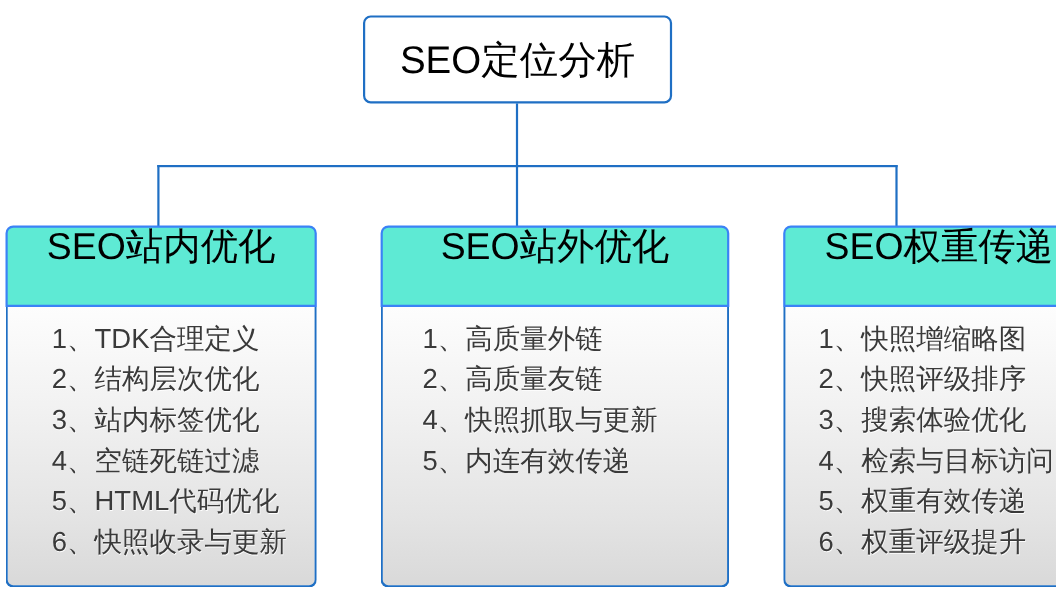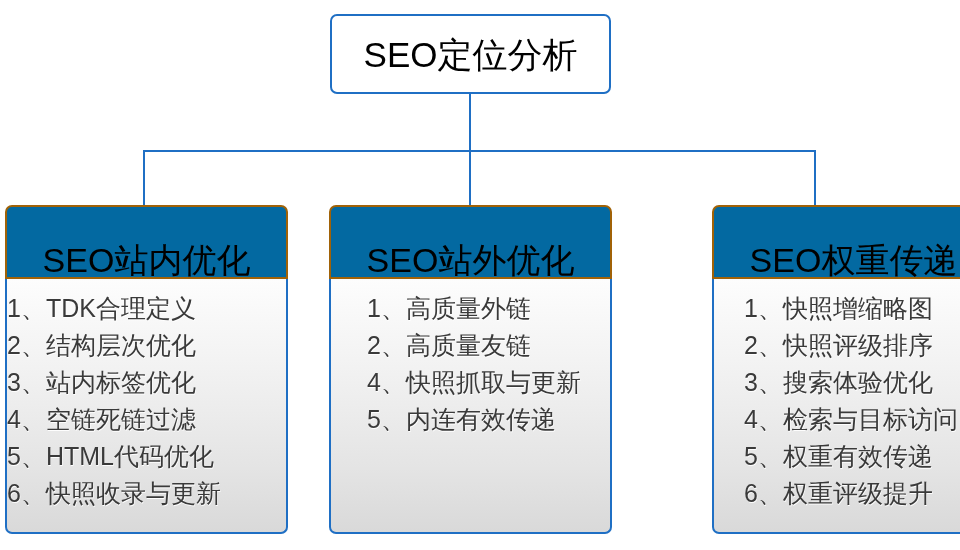--- a/index.html
+++ b/index.html
@@ -50,26 +50,26 @@
     white-space: nowrap;
   }
 
   
   .column {
     position: absolute;
     top: 205px;
   }
   .col-header {
     box-sizing: border-box;
-    border: 2px solid #a16207;
+    border: 2px solid #3b82f6;
     border-radius: 7px 7px 0 0;
-    background: #0369a1;
+    background: #5eead4;
     height: 74px;
     display: flex;
-    align-items: flex-end;
+    align-items: flex-start;
     justify-content: center;
   }
   .col-header-title {
     font-size: 34px;
     color: #000000;
     line-height: 1;
     white-space: nowrap;
   }
   .col-body {
     box-sizing: border-box;
@@ -88,24 +88,24 @@
     color: #3a3a3a;
     line-height: 37px;
     height: 37px;
     white-space: nowrap;
     text-shadow: 0.5px 0.5px 0 rgba(255,255,255,0.95);
     align-self: flex-start;
   }
 
   
   #col-0 { left: 5px;   width: 283px; }
-  #col-1 { left: 329px; width: 283px; }
+  #col-1 { left: 346px; width: 317px; }
   #col-2 { left: 672px; width: 283px; margin-left: 40px; }
 
-  #col-0 .col-item { }
+  #col-0 .col-item { margin-left: 40px; }
   #col-1 .col-item { margin-left: 36px; }
   #col-2 .col-item { margin-left: 30px; }
 </style>
 </head>
 <body>
 
 <div id="canvas">
 
   <div class="root-box">
     <span class="root-title">SEO定位分析</span>

